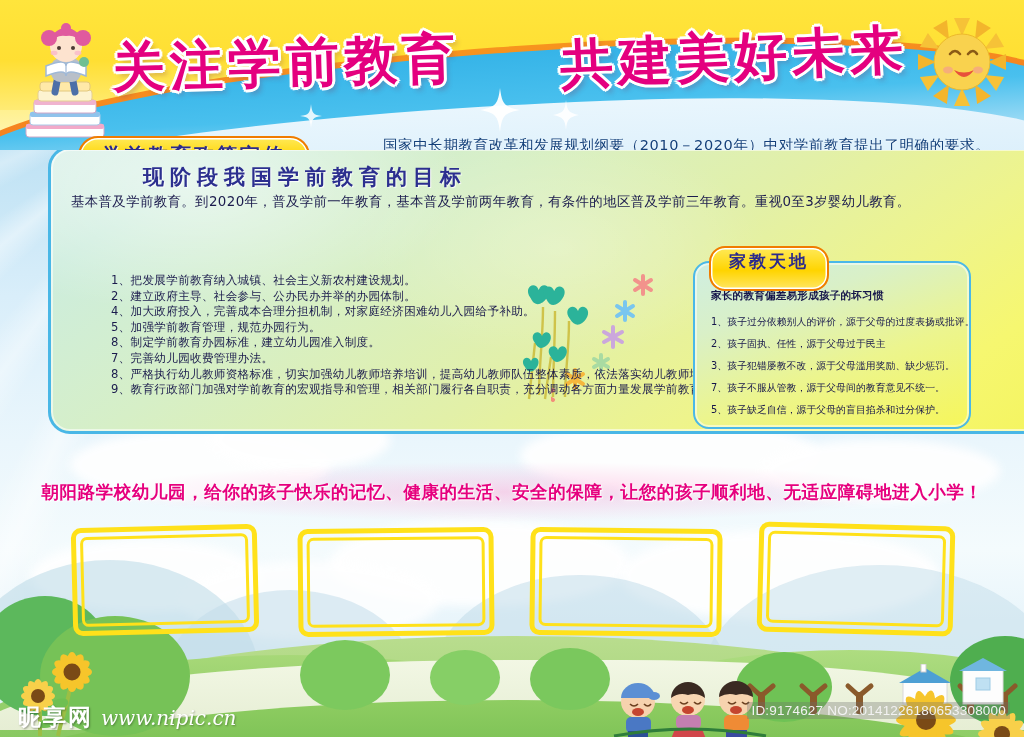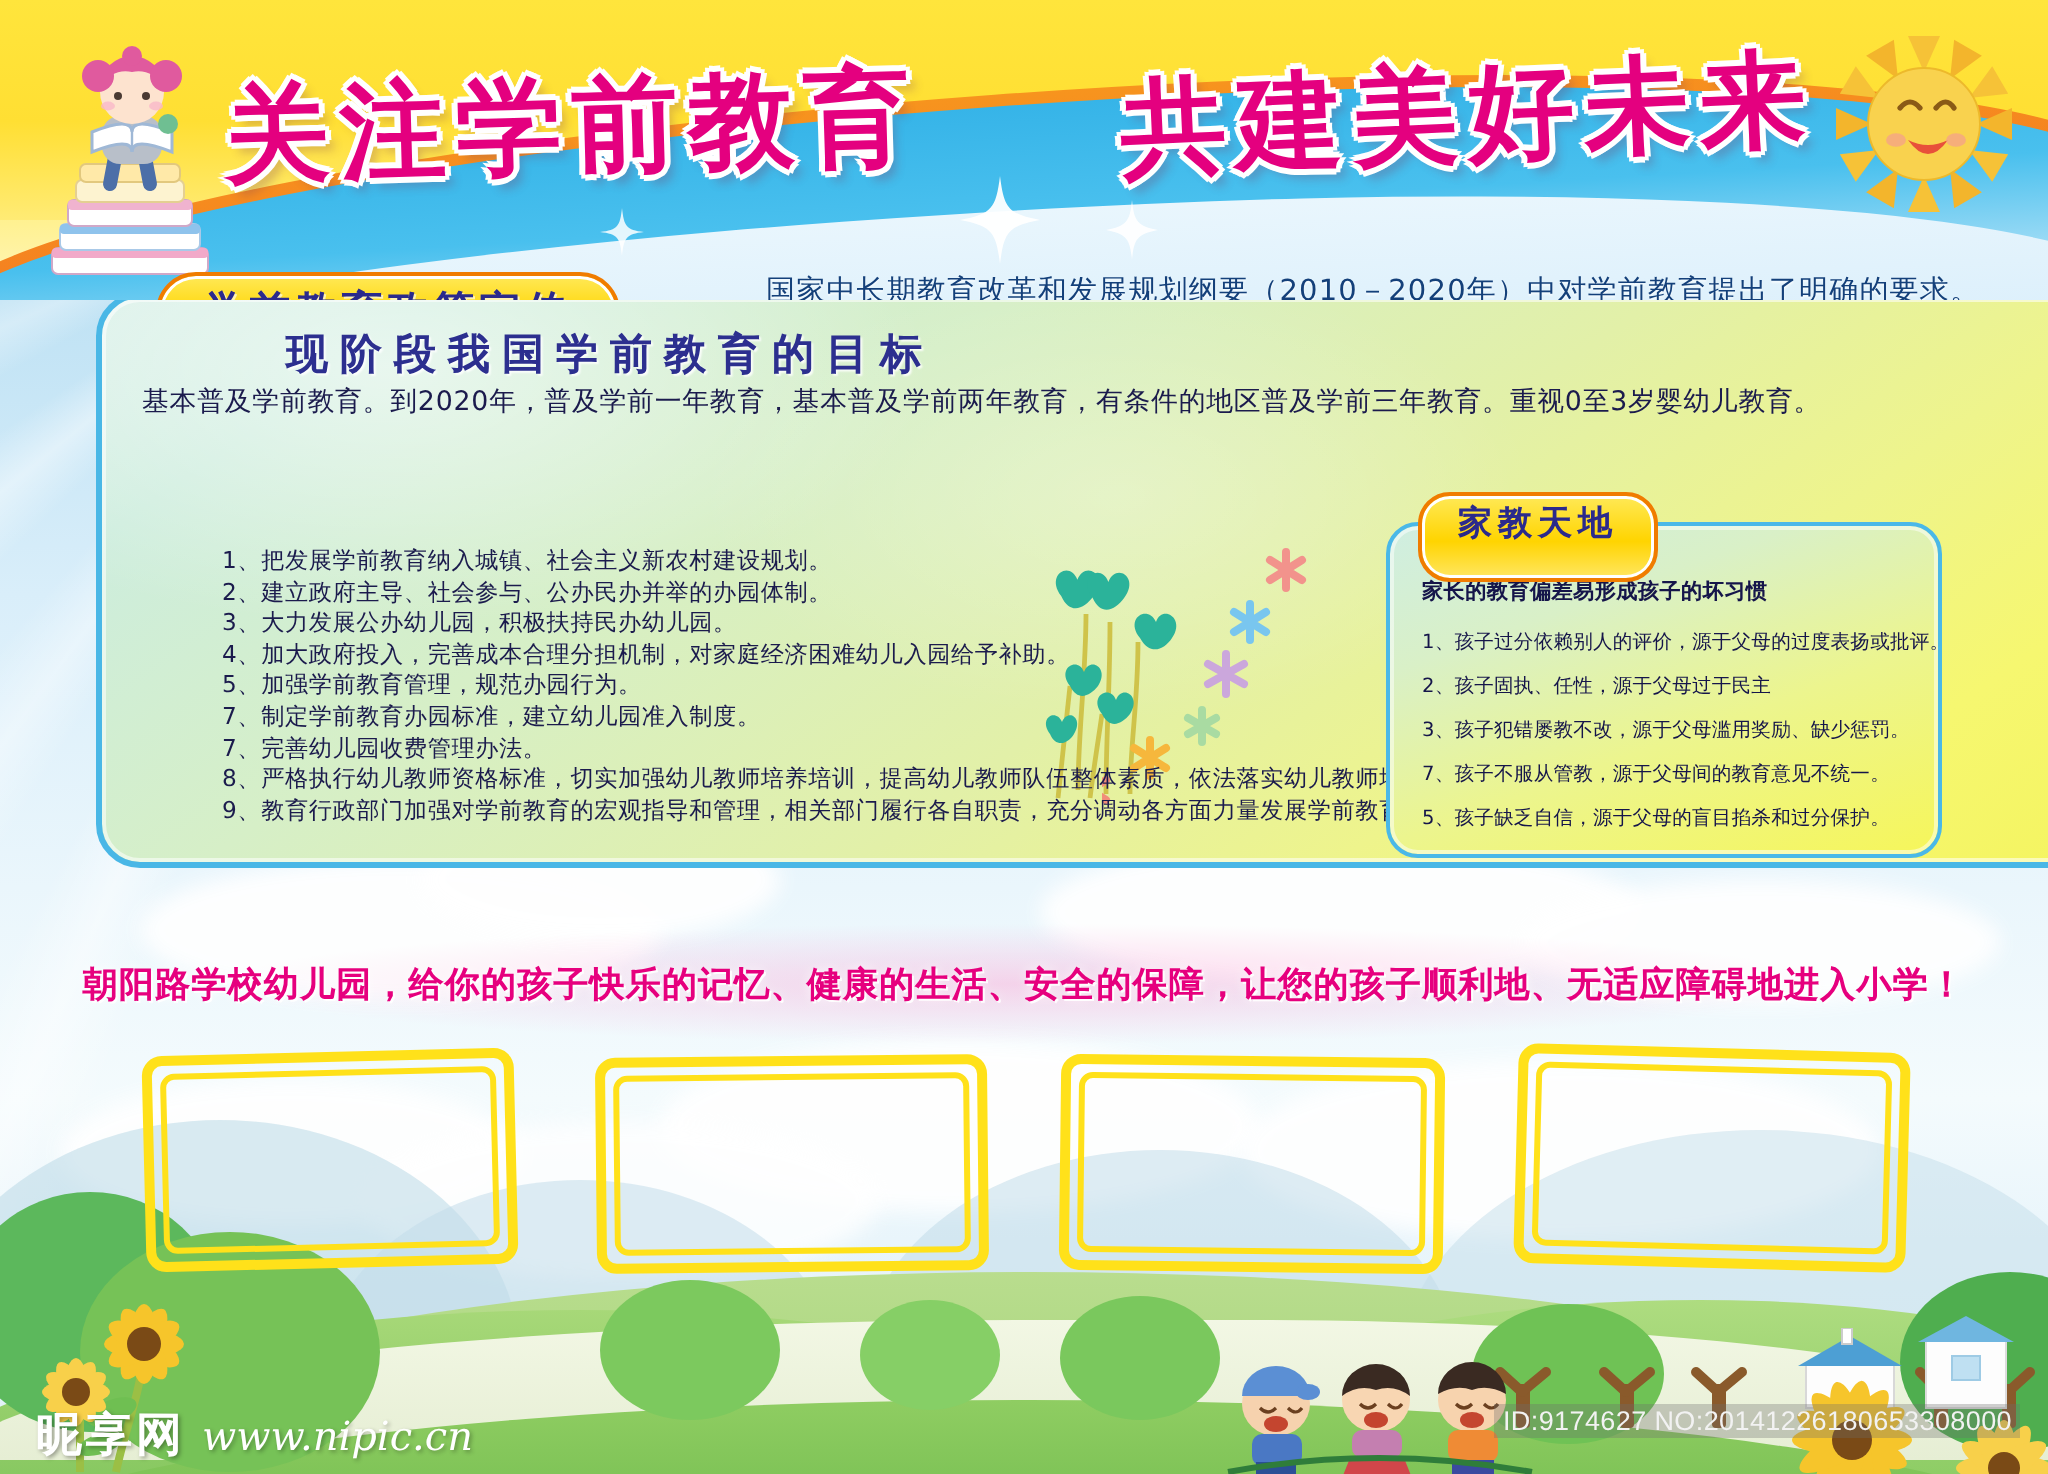--- a/index.html
+++ b/index.html
@@ -434,24 +434,23 @@
           </g>
       </g>
     </svg>
 
     <div class="h-brush" id="goal-title">现阶段我国学前教育的目标</div>
     <div class="body-txt" id="goal-body">基本普及学前教育。到2020年，普及学前一年教育，基本普及学前两年教育，有条件的地区普及学前三年教育。重视0至3岁婴幼儿教育。</div>
 
     <ul class="duty-list">
       <li>1、把发展学前教育纳入城镇、社会主义新农村建设规划。</li>
       <li>2、建立政府主导、社会参与、公办民办并举的办园体制。</li>
-      <li>3、大力发展公办幼儿园，积极扶持民办幼儿园。</li>
       <li>4、加大政府投入，完善成本合理分担机制，对家庭经济困难幼儿入园给予补助。</li>
       <li>5、加强学前教育管理，规范办园行为。</li>
-      <li>7、制定学前教育办园标准，建立幼儿园准入制度。</li>
+      <li>8、制定学前教育办园标准，建立幼儿园准入制度。</li>
       <li>7、完善幼儿园收费管理办法。</li>
       <li>8、严格执行幼儿教师资格标准，切实加强幼儿教师培养培训，提高幼儿教师队伍整体素质，依法落实幼儿教师地位和待遇。</li>
       <li>9、教育行政部门加强对学前教育的宏观指导和管理，相关部门履行各自职责，充分调动各方面力量发展学前教育。</li>
     </ul>
 
     <div class="subpanel">
       <div class="sub-badge">
         <span>家教天地</span>
       </div>
       <div class="sub-head">家长的教育偏差易形成孩子的坏习惯</div>

